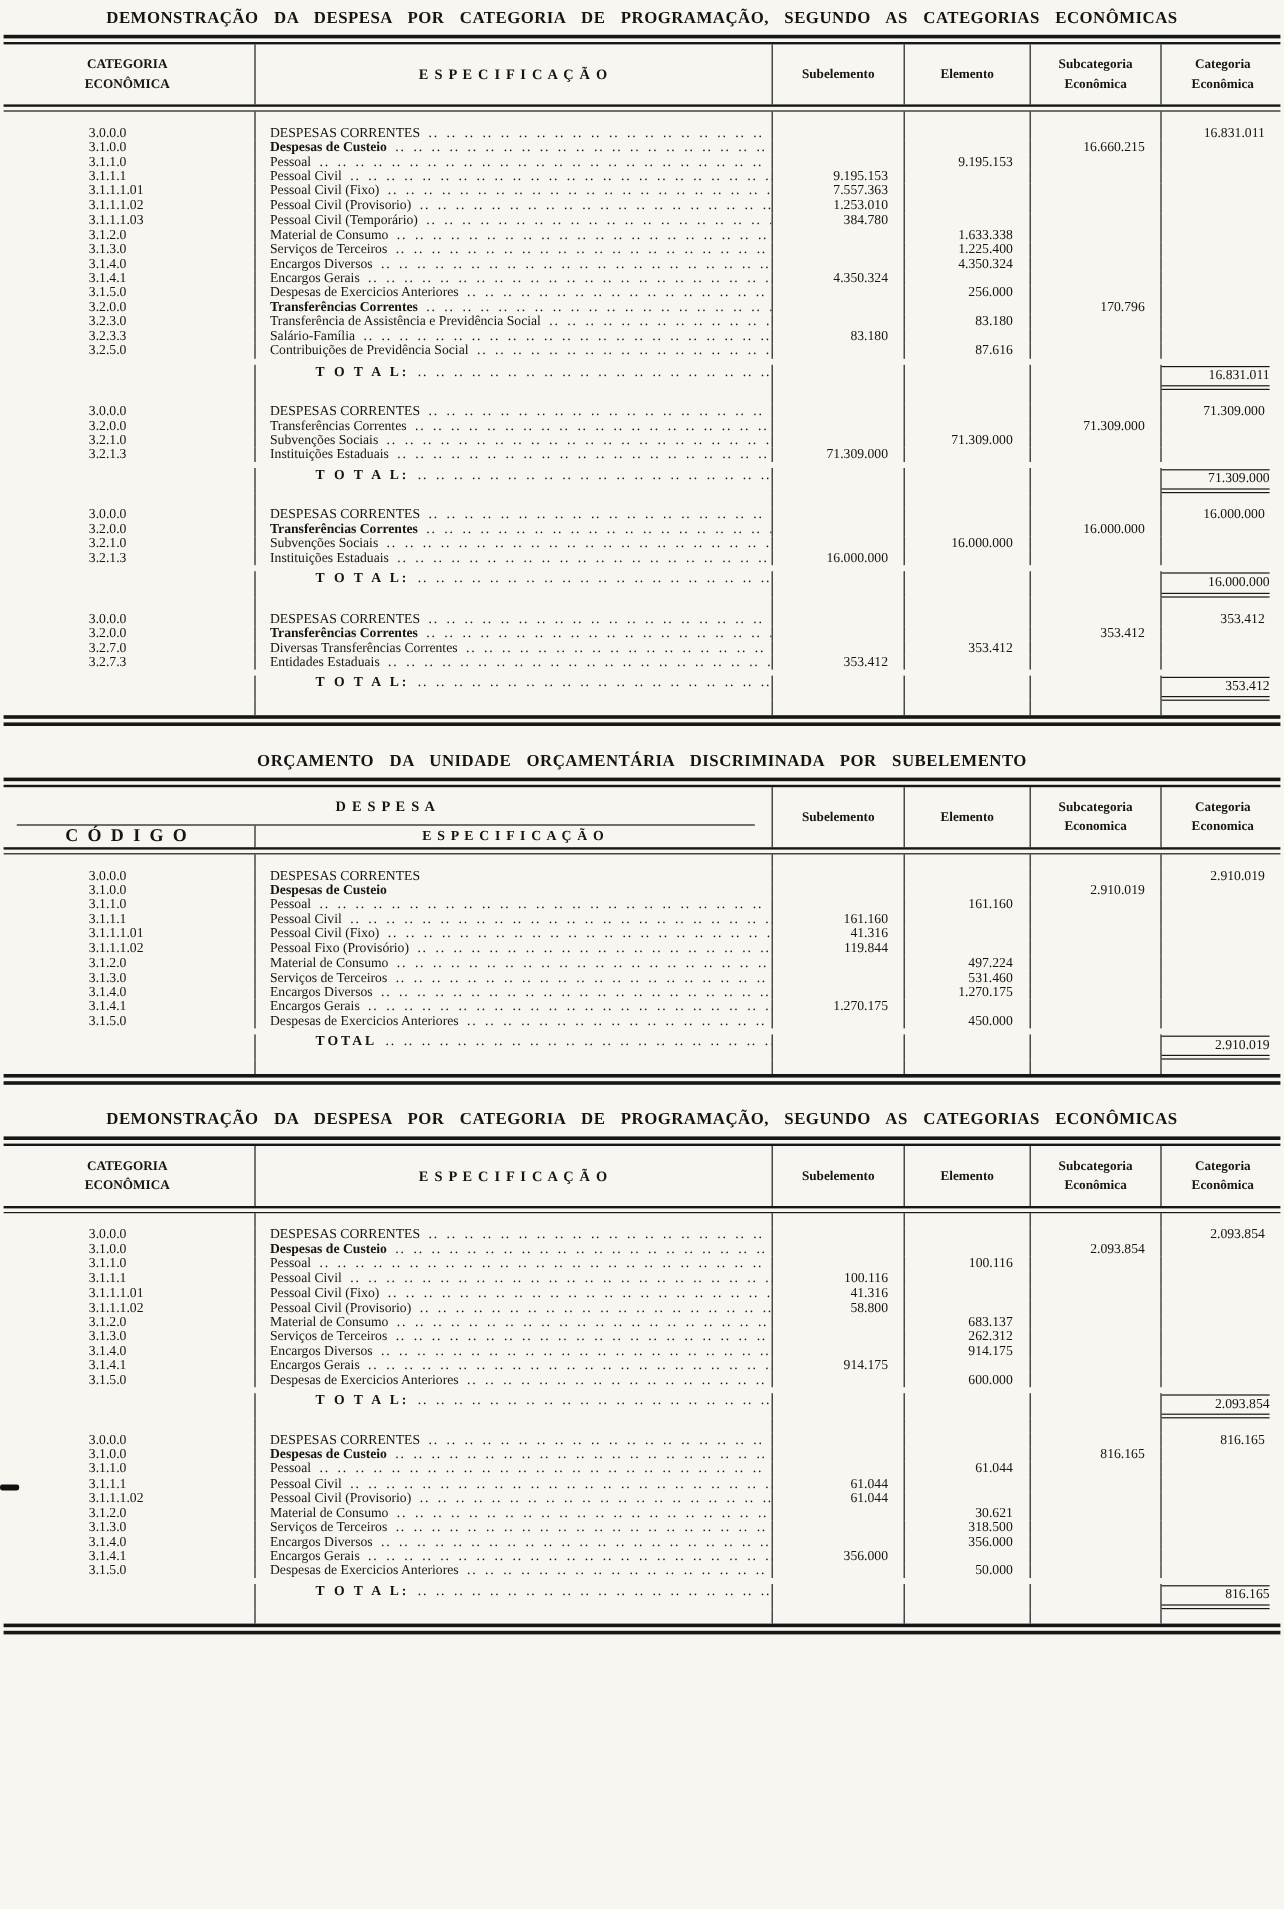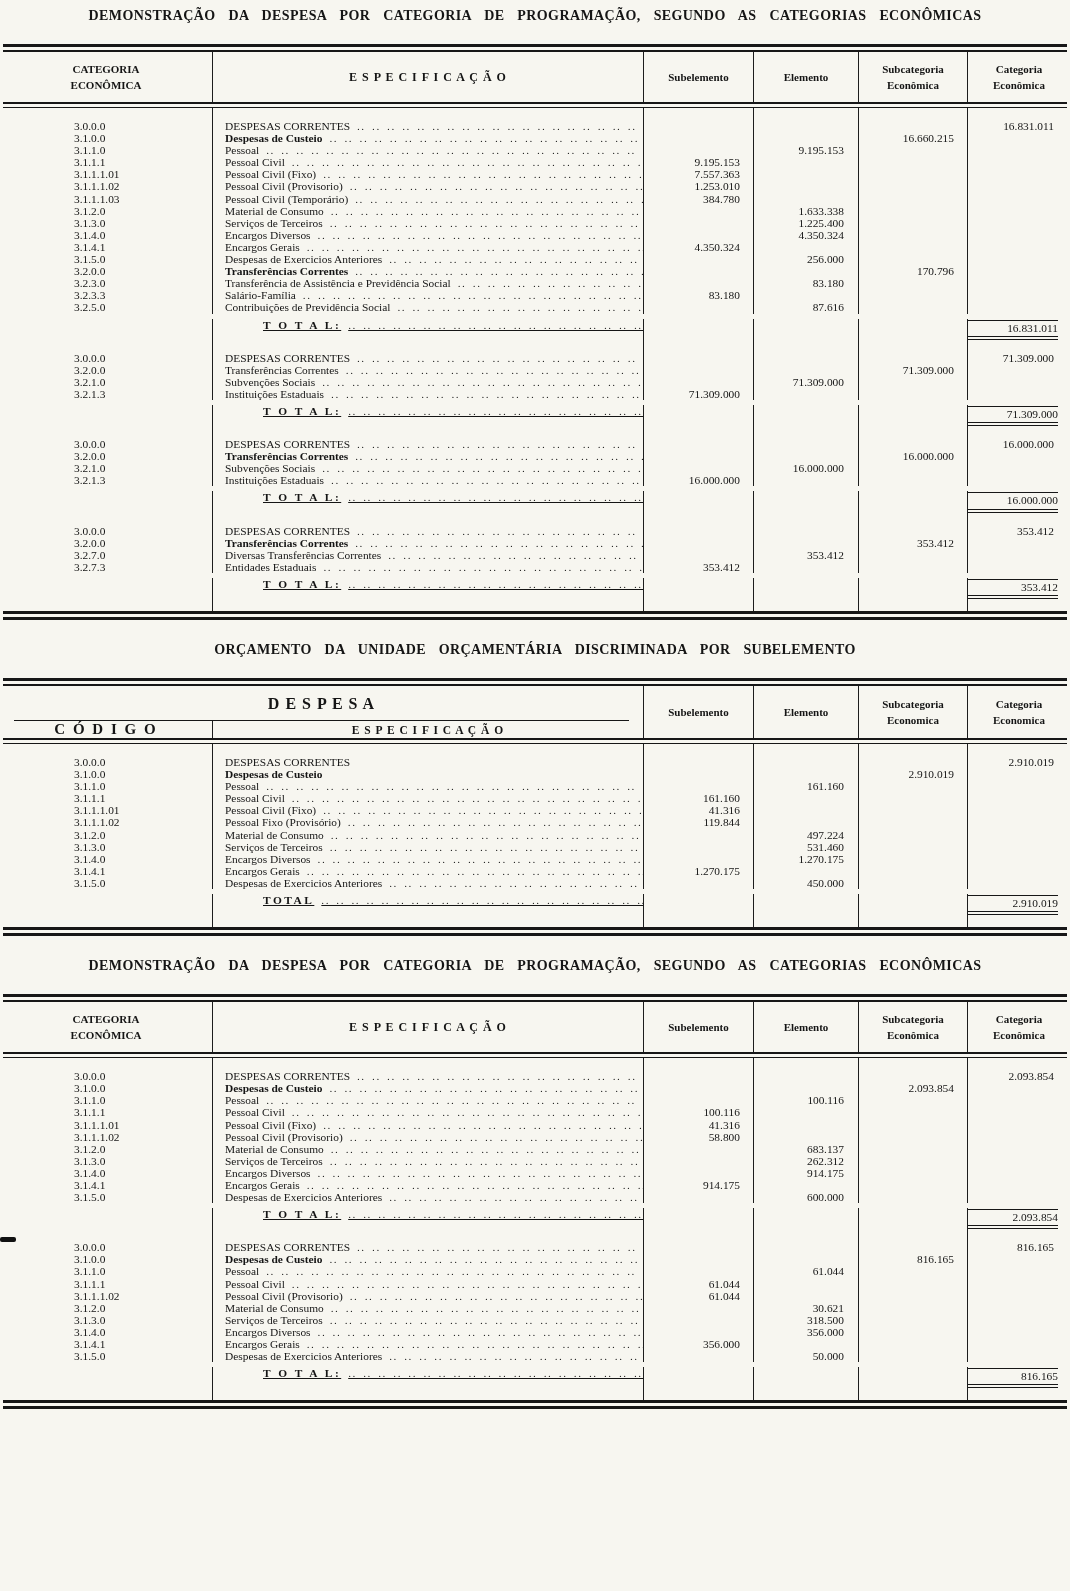--- a/index.html
+++ b/index.html
@@ -1,50 +1,50 @@
 <!DOCTYPE html>
 <html><head>
 <meta charset="utf-8">
 <style>
   html,body{margin:0;padding:0;background:#dddad2;}
   .page{width:1070px;height:1591px;margin:0 auto;background:#f7f6f0;color:#151515;
         font-family:"Liberation Serif","DejaVu Serif",serif;position:relative;overflow:hidden;}
   .sec-title{text-align:center;font-weight:bold;font-size:14px;word-spacing:9px;letter-spacing:.4px;
-             padding:8px 0 20px;white-space:nowrap;}
+             padding:8px 0 5px;white-space:nowrap;}
   .rule-heavy{border-top:3px solid #171717;border-bottom:2px solid #171717;height:3px;margin:0 3px;}
   .rule-dbl{border-top:2px solid #171717;border-bottom:1px solid #171717;height:3px;margin:0 3px;}
   .rule-end{border-top:3px solid #171717;border-bottom:3px solid #171717;height:3px;margin:0 3px;}
   .grid6{display:grid;grid-template-columns:212px 431px 110px 105px 109px 103px;}
   .bl{border-left:1.5px solid #1d1d1d;}
   
   .thead .hc{display:flex;flex-direction:column;justify-content:center;align-items:center;
              font-weight:bold;font-size:11px;line-height:16px;padding:9px 2px;}
   .thead .hc.spec{font-size:12px;letter-spacing:1px;}
   
   .tbh{display:grid;grid-template-columns:643px 110px 105px 109px 103px;}
   .h12{display:flex;flex-direction:column;}
-  .despesa{text-align:center;font-weight:bold;font-size:16px;letter-spacing:1px;padding:9px 0 7px;}
+  .despesa{text-align:center;font-weight:bold;font-size:12px;letter-spacing:1px;padding:9px 0 7px;}
   .desp-rule{border-top:1.6px solid #171717;margin:0 14px;}
   .code-spec{display:grid;grid-template-columns:212px 431px;flex:1;align-items:stretch;}
   .hcodigo{display:flex;align-items:center;justify-content:center;font-weight:bold;
            letter-spacing:2px;font-size:15px;}
   .hespec{display:flex;align-items:center;justify-content:center;font-weight:bold;
           letter-spacing:1px;font-size:11.5px;}
   
   .row{display:grid;grid-template-columns:212px 431px 110px 105px 109px 103px;min-height:12px;}
   .row>div{font-size:11.4px;line-height:12.1px;}
   .c1{padding-left:74px;white-space:nowrap;}
   .c2{padding-left:12px;display:flex;overflow:hidden;}
   .c2 .lbl{white-space:nowrap;text-align:right;}
   .dots{flex:1;overflow:hidden;white-space:nowrap;letter-spacing:1.5px;word-spacing:2px;padding-left:7px;}
   .c3,.c4,.c5,.c6{text-align:right;white-space:nowrap;}
   .c3{padding-right:13px;}.c4{padding-right:14px;}.c5{padding-right:13px;}.c6{padding-right:16px;}
   .row.sp{height:12px;}
   .row.pad{height:5px;}
-  .row.trow{margin-top:5px;min-height:20px;text-decoration:underline;}
+  .row.trow{margin-top:5px;min-height:20px;}
   .tlabel{font-weight:bold;letter-spacing:2.5px;padding-left:38px;white-space:nowrap;}
   .totval{display:inline-block;min-width:90px;border-top:1.3px solid #171717;
           border-bottom:4px double #171717;padding:1px 0 2px;margin-top:1px;}
   .gap{height:14px;}
   .artifact{position:absolute;left:0;top:1237px;width:16px;height:5px;background:#111;border-radius:2px;}
 </style>
 </head>
 <body>
 
 <div class="page">

